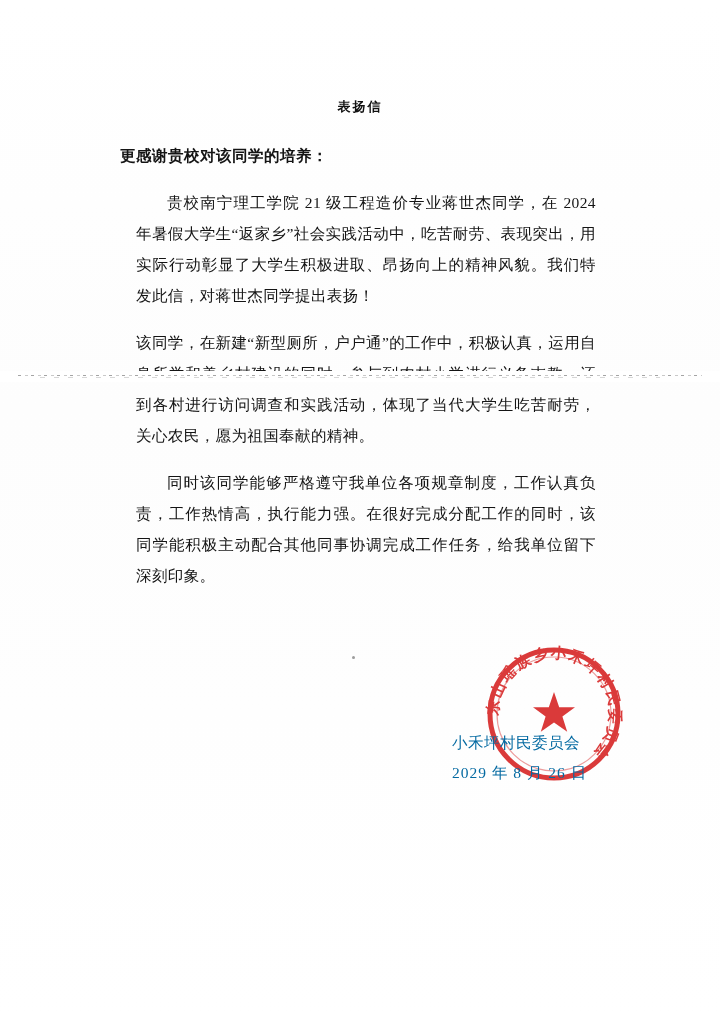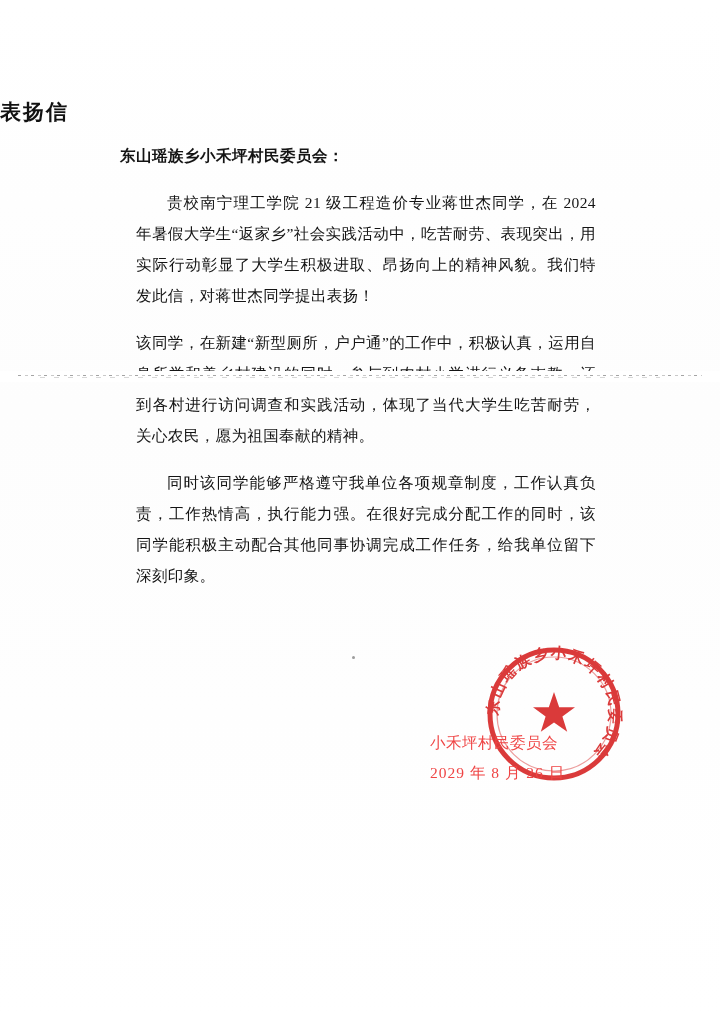--- a/index.html
+++ b/index.html
@@ -29,21 +29,22 @@
     background:
       linear-gradient(180deg, #ffffff 0%, #fdfdfd 40%, #ffffff 100%);
     pointer-events: none;
   }
 
   .doc-title {
     position: absolute;
     top: 98px;
     left: 0;
     width: 100%;
-    font-size: 21px;
+    text-align: center;
+    font-size: 13px;
     font-weight: bold;
     letter-spacing: 2px;
     color: #111;
     font-family: "DejaVu Serif", "Liberation Serif", serif;
   }
 
   .body-block {
     position: absolute;
     left: 120px;
     top: 140px;
@@ -117,26 +118,26 @@
       rgba(140,140,140,0.35) 0px,
       rgba(140,140,140,0.35) 5px,
       rgba(255,255,255,0) 5px,
       rgba(255,255,255,0) 14px
     );
   }
 
   
   .sign-block {
     position: absolute;
-    left: 430px;
+    left: 452px;
     top: 728px;
     width: 210px;
     font-size: 15.5px;
     line-height: 30px;
-    color: #ef4444;
+    color: #0369a1;
     letter-spacing: 0.5px;
   }
   .sign-date {
     letter-spacing: 1px;
   }
 
   
   .seal {
     position: absolute;
     left: 480px;
@@ -164,21 +165,21 @@
 </style>
 </head>
 <body>
 
 <div class="page">
   <div class="paper-tint"></div>
 
   <div class="doc-title">表扬信</div>
 
   <div class="body-block">
-    <div class="salutation">东山瑶族乡小禾坪村民委员会：</div>
+    <div class="salutation">更感谢贵校对该同学的培养：</div>
 
     <p class="para">贵校南宁理工学院 21 级工程造价专业蒋世杰同学，在 2024 年暑假大学生“返家乡”社会实践活动中，吃苦耐劳、表现突出，用实际行动彰显了大学生积极进取、昂扬向上的精神风貌。我们特发此信，对蒋世杰同学提出表扬！</p>
 
     <p class="para noindent">该同学，在新建“新型厕所，户户通”的工作中，积极认真，运用自身所学和美乡村建设的同时，参与到农村小学进行义务支教，还到各村进行访问调查和实践活动，体现了当代大学生吃苦耐劳，关心农民，愿为祖国奉献的精神。</p>
 
     <p class="para spacer-above">同时该同学能够严格遵守我单位各项规章制度，工作认真负责，工作热情高，执行能力强。在很好完成分配工作的同时，该同学能积极主动配合其他同事协调完成工作任务，给我单位留下深刻印象。</p>
 
   </div>
 
   <div class="fold">

